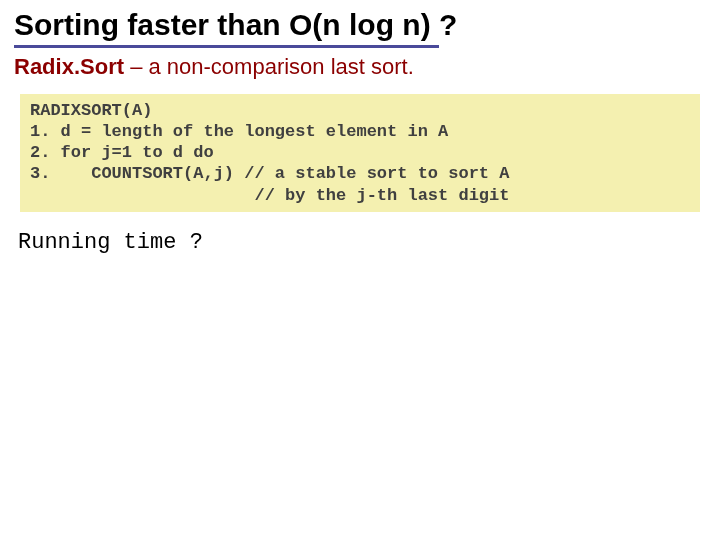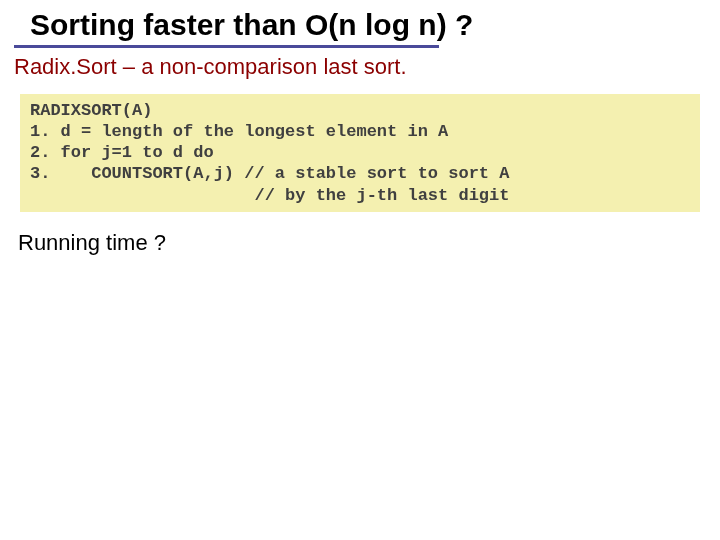--- a/index.html
+++ b/index.html
@@ -14,51 +14,52 @@
   }
   .slide {
     box-sizing: border-box;
     width: 720px;
     height: 540px;
     padding: 8px 14px 10px 14px;
   }
   .title {
     font-size: 30px;
     font-weight: bold;
-    margin: 0 0 2px 16px;
+    margin: 0 0 2px 0;
     line-height: 1.15;
   }
   .title-underline {
     height: 3px;
     width: 425px;
     background: #4a4a9a;
     margin-bottom: 6px;
   }
   .subtitle {
     font-size: 22px;
     color: #8b0000;
     margin: 4px 0 14px 0;
   }
   .subtitle .bold {
-    font-weight: normal;
+    font-weight: bold;
   }
   .codebox {
     background: #f4f0b0;
     font-family: "Courier New", Courier, monospace;
     font-size: 17px;
     font-weight: bold;
     white-space: pre;
     color: #404040;
     padding: 6px 10px;
     margin: 0 6px 18px 6px;
     line-height: 1.25;
   }
   .footer {
     font-size: 22px;
     margin: 6px 0 0 4px;
+    font-family: Liberation Mono, monospace;
   }
 </style>
 </head>
 <body>
 
 <div class="slide">
   <h1 class="title">Sorting faster than O(n log n) ?</h1>
   <div class="title-underline"></div>
 
   <div class="subtitle">

